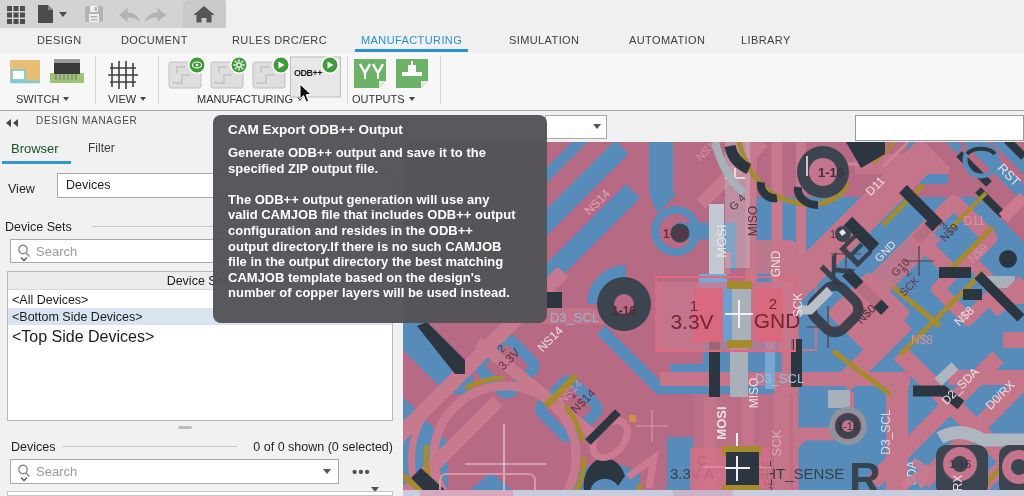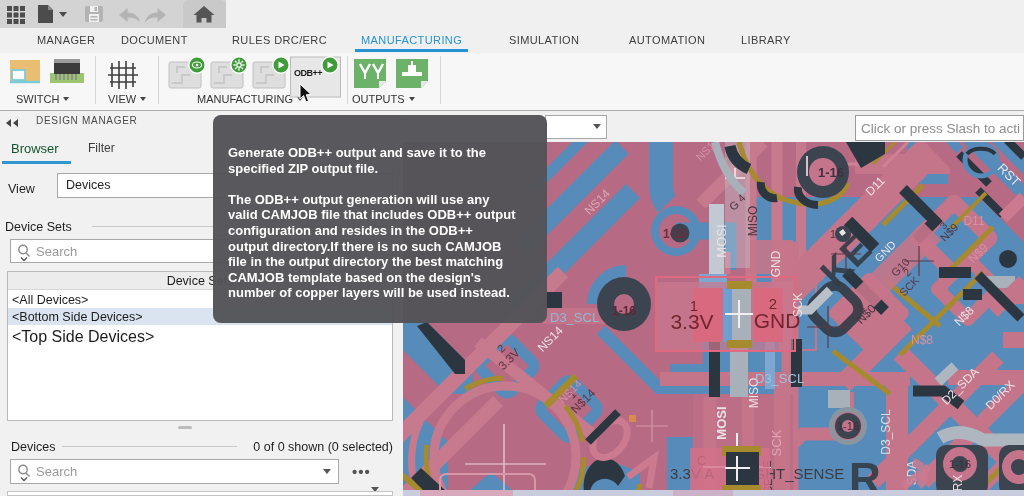--- a/index.html
+++ b/index.html
@@ -49,21 +49,21 @@
  <rect x="89" y="14" width="10" height="8" fill="#f0f0f0"></rect>
       <rect x="90.5" y="16" width="7" height="1.5" fill="#b3b3b3"></rect>
       <rect x="90.5" y="19" width="7" height="1.5" fill="#b3b3b3"></rect>
  <path d="M127.5 8 v4.5 c7,0 11.5,4 12.5,10 c-3,-4 -7,-5.5 -12.5,-5 v4.5 l-8.5,-7 z" fill="#b3b3b3"></path>
  <path d="M157.5 8 v4.5 c-7,0 -11.5,4 -12.5,10 c3,-4 7,-5.5 12.5,-5 v4.5 l8.5,-7 z" fill="#b3b3b3"></path>
  <path d="M204 6 l10.5 9 h-3 v7.5 h-5 v-4.5 h-5 v4.5 h-5 v-7.5 h-3 z" fill="#555"></path>
 </svg>
 </div>
 
 <div id="menurow">
- <span class="mi" style="left:37px">MANAGER</span>
+ <span class="mi" style="left:37px">DESIGN</span>
  <span class="mi" style="left:121px">DOCUMENT</span>
  <span class="mi" style="left:232px">RULES DRC/ERC</span>
  <span class="mi sel" style="left:361px">MANUFACTURING</span>
  <span class="mi" style="left:509px">SIMULATION</span>
  <span class="mi" style="left:629px">AUTOMATION</span>
  <span class="mi" style="left:741px">LIBRARY</span>
  <div id="mfgline"></div>
 </div>
 
 <div id="ribbon">
@@ -188,21 +188,20 @@
  <div class="abs" style="left:323px;top:358px;width:0;height:0;border-left:4px solid transparent;border-right:4px solid transparent;border-top:5px solid #555"></div>
  <div class="abs" style="left:352px;top:352px;font-size:15px;letter-spacing:1px;color:#555;font-weight:bold">•••</div>
  <div class="abs" style="left:371px;top:376px;width:0;height:0;border-left:4px solid transparent;border-right:4px solid transparent;border-top:5px solid #555"></div>
  <div class="abs" style="left:7px;top:380px;width:386px;height:5px;background:#fff;border:1px solid #c4c4c4"></div>
 </div>
 
 <div id="pcbbar">
  <div class="ibox" style="left:142px;top:4px;width:62px;height:24px"></div>
  <div class="abs" style="left:190px;top:13px;width:0;height:0;border-left:4px solid transparent;border-right:4px solid transparent;border-top:5px solid #555"></div>
  <div class="abs" style="left:452px;top:4px;width:169px;height:26px;background:#fff;border:1px solid #9a9a9a"></div>
- <div class="abs" style="left:458px;top:10px;font-size:13.5px;color:#8d8d8d;white-space:nowrap">Click or press Slash to acti</div>
 </div>
 
 <svg id="pcbsvg" style="position:absolute;left:403px;top:142px" width="621" height="354" viewBox="0 0 621 354">
 <defs>
       <clipPath id="clip">
         <rect x="0" y="0" width="621" height="354"></rect>
       </clipPath>
     </defs>
 <g clip-path="url(#clip)">
 <rect x="0" y="0" width="621" height="354" fill="#b76a84"></rect>
@@ -495,20 +494,21 @@
 <path d="M185,300 L215,270" stroke="#2c3640" stroke-width="8" fill="none"></path>
 <rect x="37" y="332" width="95" height="30" rx="6" stroke="#d898a8" stroke-width="2" fill="none"></rect>
 
 <rect x="0" y="348" width="621" height="6" fill="#c9ccdc"></rect>
 <rect x="17" y="348" width="93" height="6" fill="#d8a8bc"></rect>
 <rect x="270" y="348" width="60" height="6" fill="#ccb2c8"></rect>
 </g>
 </svg>
 
 <div id="tooltip">
+ <div class="tt">CAM Export ODB++ Output</div>
  <div class="tb">Generate ODB++ output and save it to the
 specified ZIP output file.
 
 The ODB++ output generation will use any
 valid CAMJOB file that includes ODB++ output
 configuration and resides in the ODB++
 output directory.If there is no such CAMJOB
 file in the output directory the best matching
 CAMJOB template based on the design's
 number of copper layers will be used instead.</div>

